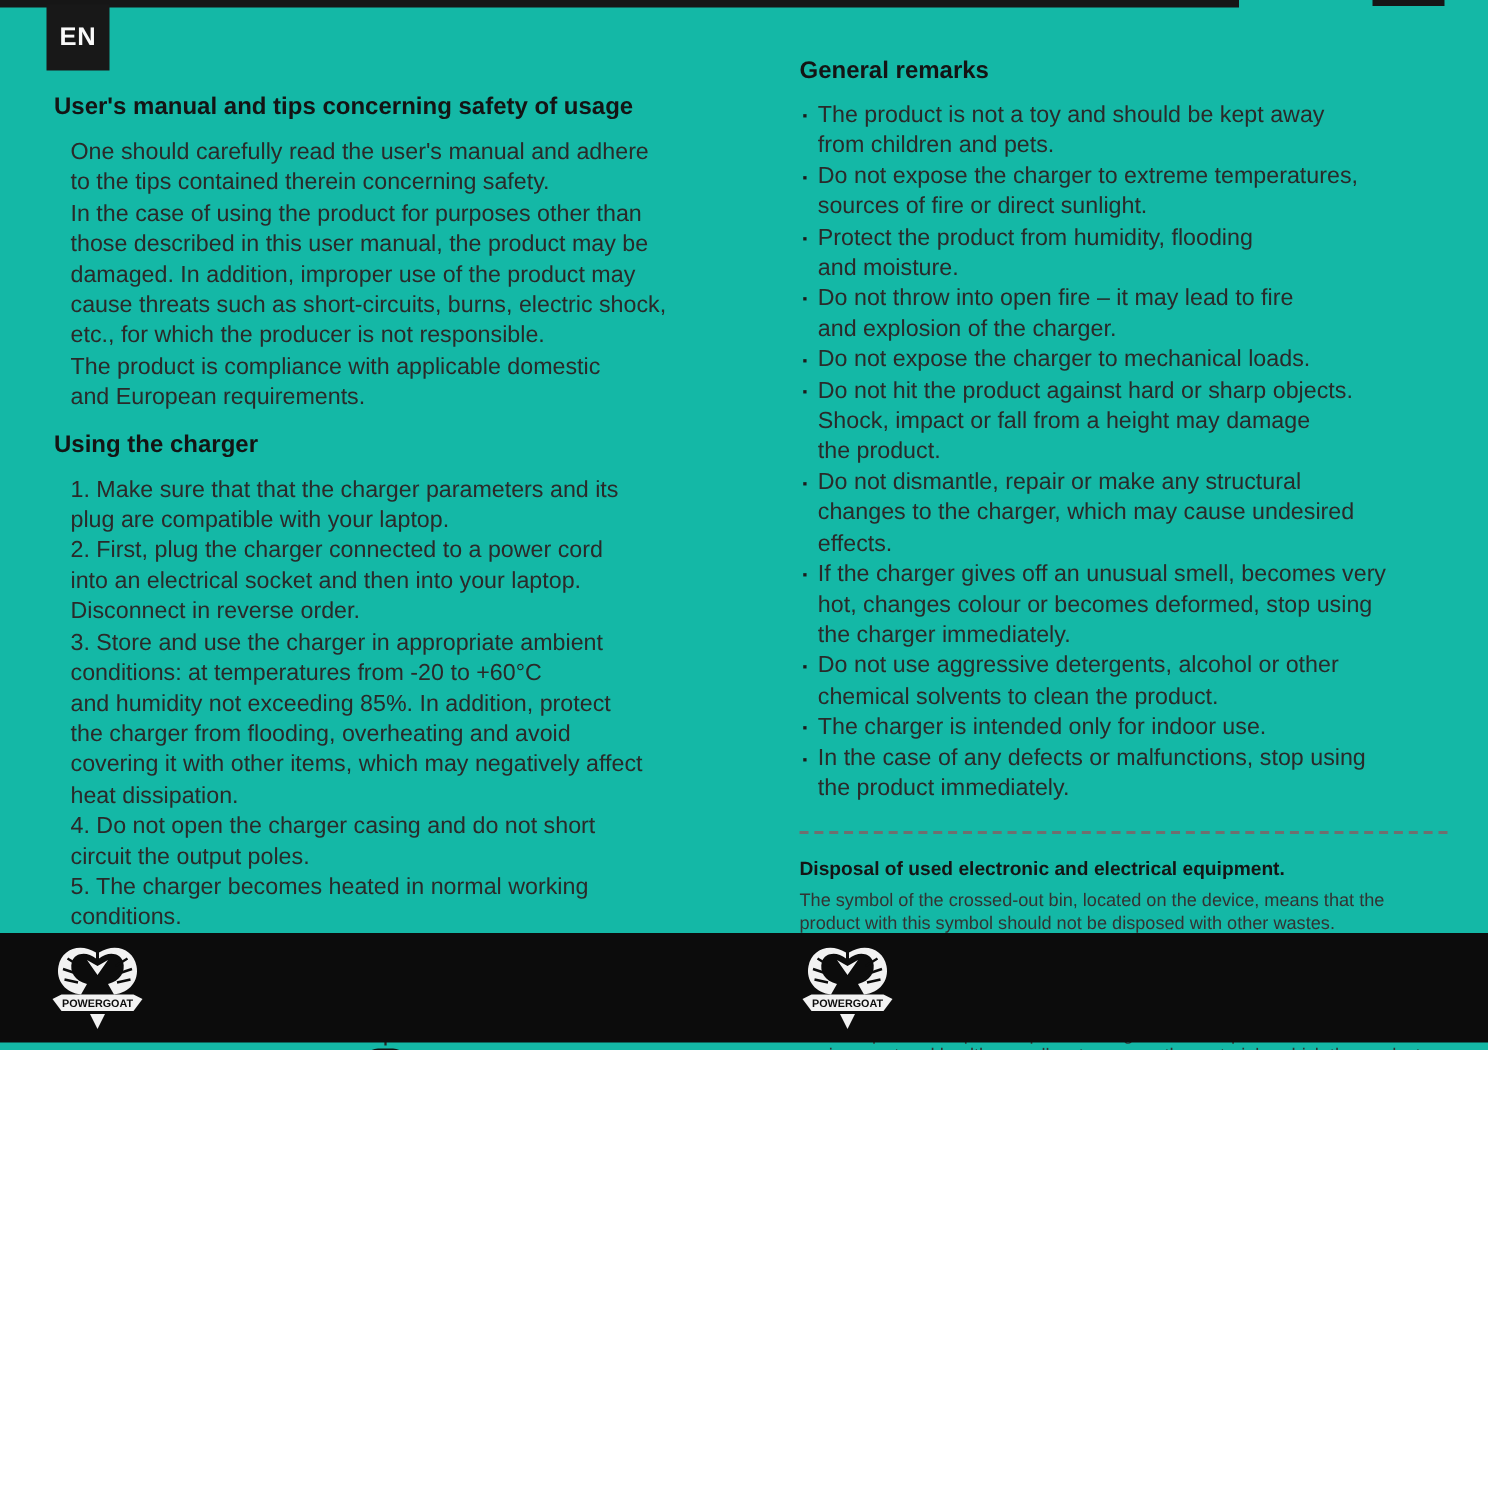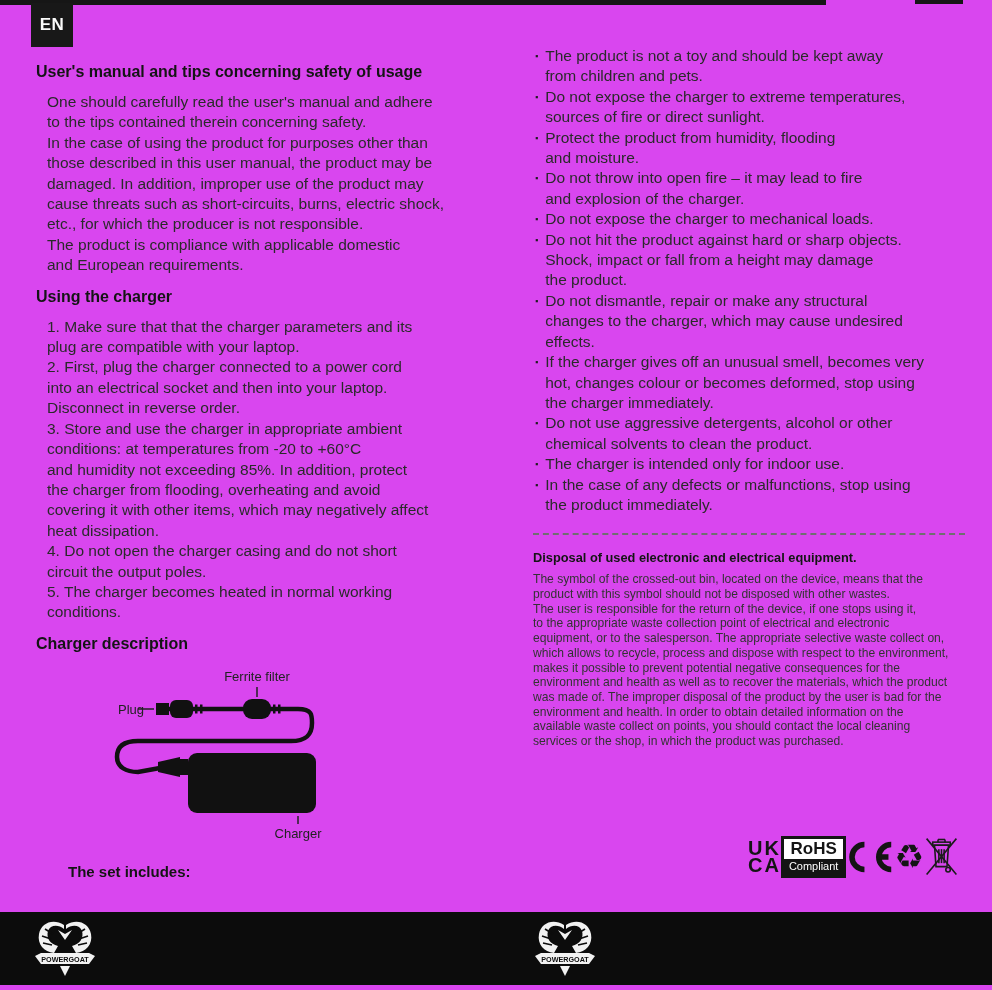--- a/index.html
+++ b/index.html
@@ -1,18 +1,18 @@
 <!DOCTYPE html>
 <html><head>
 <meta charset="utf-8">
 <style>
   html,body { margin:0; padding:0; background:#ffffff; }
   .page {
-    position:relative; width:992px; height:990px; overflow:hidden;
-    background:#d946ef; color:#262626;
+    position:relative; width:992px; height:700px; overflow:hidden;
+    background:#14b8a6; color:#262626;
     font-family:"Liberation Sans", sans-serif;
   }
   .scan-strip { position:absolute; background:#161616; }
   .en-badge {
     position:absolute; left:31px; top:3px; width:42px; height:44px;
     background:#181818; color:#fafafa; font-weight:bold; font-size:17px;
     display:flex; align-items:center; justify-content:center; letter-spacing:0.5px;
   }
   .col-left  { position:absolute; left:36px;  top:62px; width:458px; }
   .col-right { position:absolute; left:533px; top:38px; width:432px; }
@@ -116,20 +116,21 @@
         <text x="200" y="175" font-size="13" text-anchor="middle">Charger</text>
       </svg>
     </div>
 
     <div class="set-line">
       <span class="lbl">The set includes:</span>
     </div>
   </div>
 
   <div class="col-right">
+    <h2 class="sec">General remarks</h2>
 
     <div class="blist">
 
         <div class="bitem">
           <span class="sq">▪</span>
           <span class="btext">The product is not a toy and should be kept away
 from children and pets.</span>
         </div>
 
         <div class="bitem">

